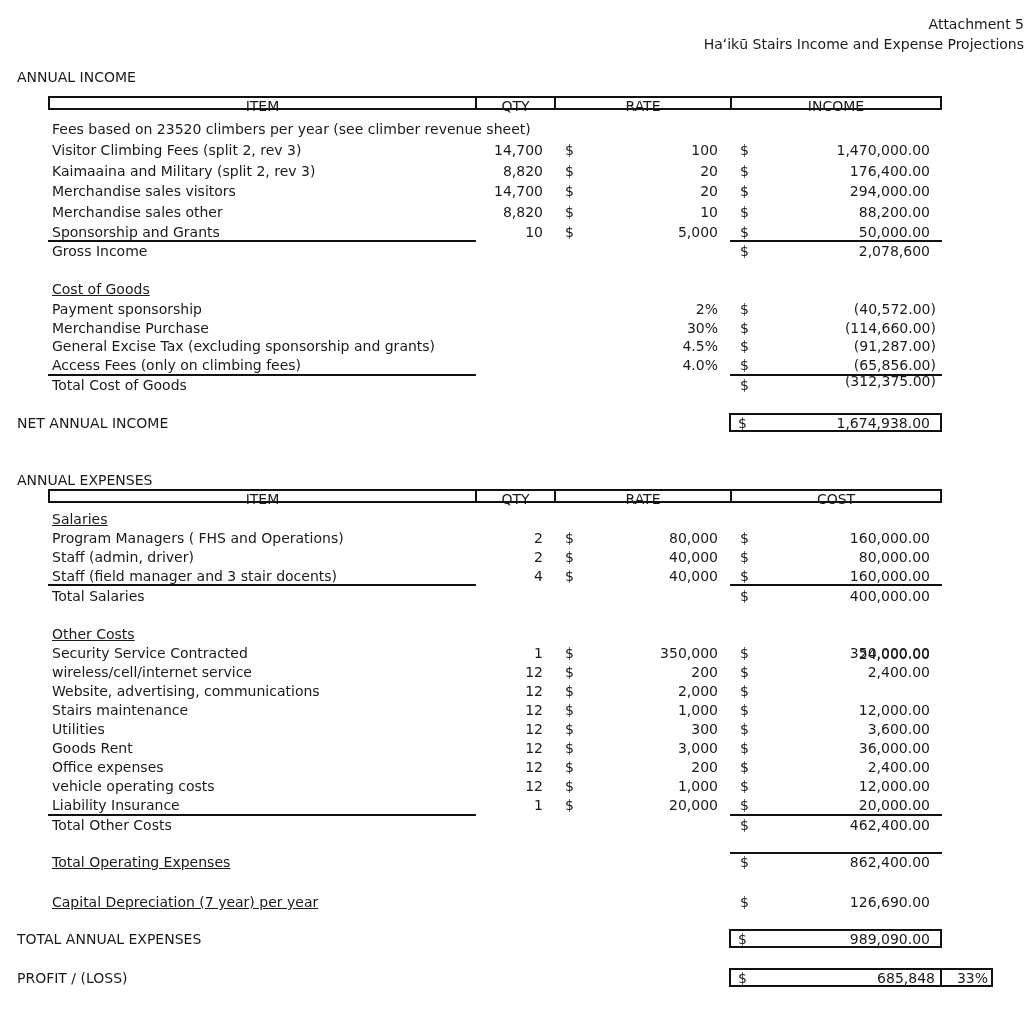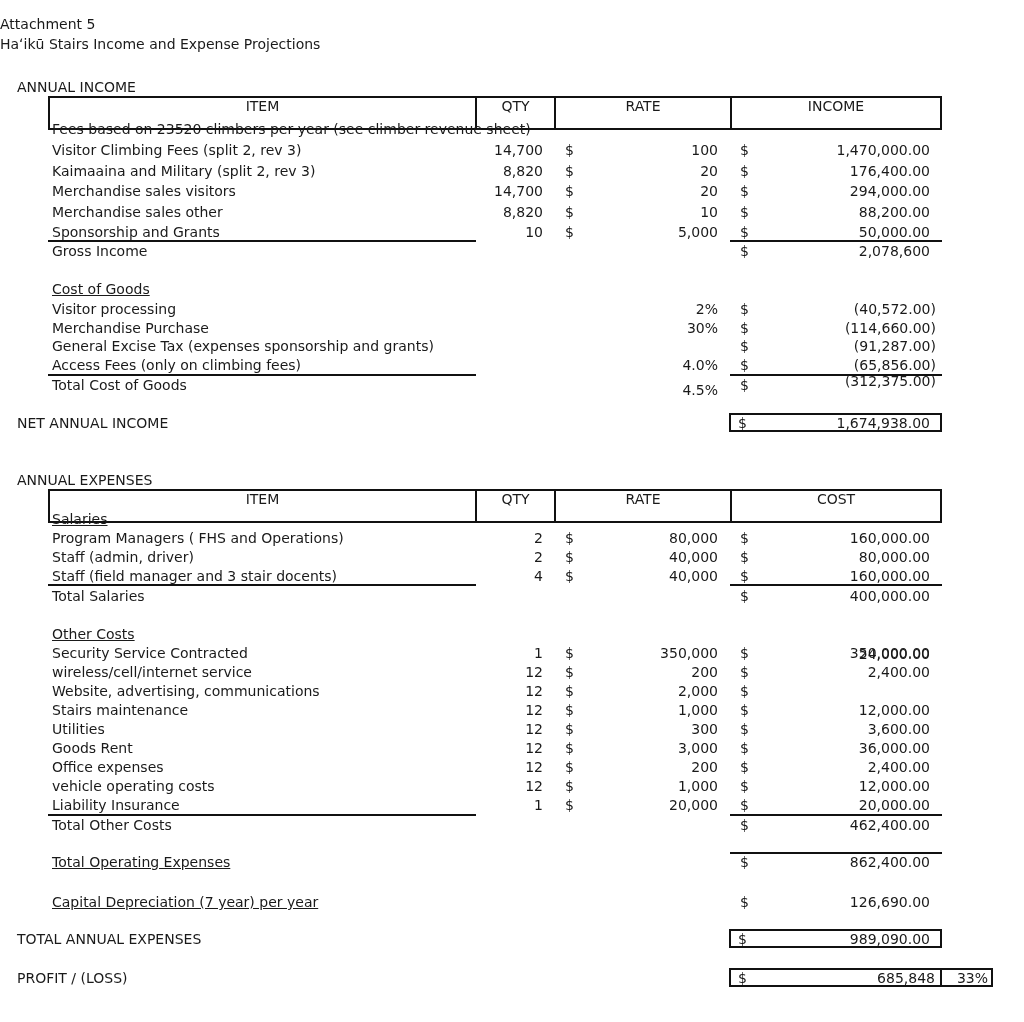--- a/index.html
+++ b/index.html
@@ -1,24 +1,24 @@
 <!DOCTYPE html>
 <html><head>
 <meta charset="utf-8">
 <style>
   html, body { margin: 0; padding: 0; background: #ffffff; }
   body {
     width: 1024px; height: 1022px; position: relative; overflow: hidden;
     font-family: "DejaVu Sans", sans-serif; font-size: 14px; color: #1a1a1a;
   }
   .abs { position: absolute; white-space: nowrap; line-height: 18px; }
-  .title { left: 0; width: 1024px; text-align: left; }
+  .title { left: 0; width: 1024px; text-align: right; }
   .section-label { left: 17px; }
   .hdr {
-    position: absolute; height: 34px; border: 2px solid #111; box-sizing: border-box;
+    position: absolute; height: 14px; border: 2px solid #111; box-sizing: border-box;
     display: flex;
   }
   .hdr .c { border-right: 2px solid #111; text-align: center; line-height: 16px; box-sizing: border-box; }
   .hdr .c:last-child { border-right: none; }
   .u { text-decoration: underline; }
   .hline { position: absolute; height: 0; border-top: 2px solid #111; }
   .box { position: absolute; border: 2px solid #111; box-sizing: border-box; height: 19px; }
   .box .cellsep { position: absolute; top: 0; bottom: 0; border-left: 2px solid #111; }
   .item { left: 52px; }
   .qty { width: 70px; left: 473px; text-align: right; }
@@ -26,21 +26,21 @@
   .rate { left: 620px; width: 98px; text-align: right; }
   .dollar2 { left: 740px; }
   .amt { left: 780px; width: 150px; text-align: right; }
 </style>
 </head>
 <body>
 
 <div class="abs title" style="top:15px;">Attachment 5</div>
 <div class="abs title" style="top:35px;">Haʻikū Stairs Income and Expense Projections</div>
 
-<div class="abs section-label" style="top:78px;">ANNUAL INCOME</div>
+<div class="abs section-label" style="top:68px;">ANNUAL INCOME</div>
 <div class="hdr" style="left:48px; top:96px; width:894px;">
   <div class="c" style="width:427px;">ITEM</div>
   <div class="c" style="width:79px;">QTY</div>
   <div class="c" style="width:176px;">RATE</div>
   <div class="c" style="width:208px;">INCOME</div>
 </div>
 <div class="abs item" style="top:120px;">Fees based on 23520 climbers per year (see climber revenue sheet)</div>
 
 <div id="income-rows">
     <div class="abs item" style="top: 141px;">Visitor Climbing Fees  (split 2, rev 3)</div>
@@ -77,30 +77,30 @@
 
 <div class="hline" style="left:48px; top:240px; width:428px;"></div>
 <div class="hline" style="left:730px; top:240px; width:212px;"></div>
 
 <div class="abs item" style="top:242px;">Gross Income</div>
 <div class="abs dollar2" style="top:242px;">$</div>
 <div class="abs amt" style="top:242px;">2,078,600</div>
 
 <div class="abs item u" style="top:280px;">Cost of Goods </div>
 <div id="cog-rows">
-    <div class="abs item" style="top: 300px;">Visitor processing</div>
+    <div class="abs item" style="top: 300px;">Payment sponsorship</div>
     <div class="abs rate" style="top: 300px;">2%</div>
     <div class="abs dollar2" style="top: 300px;">$</div>
     <div class="abs amt" style="top: 300px;;width:156px">(40,572.00)</div>
     <div class="abs item" style="top: 318.5px;">Merchandise Purchase</div>
     <div class="abs rate" style="top: 318.5px;">30%</div>
     <div class="abs dollar2" style="top: 318.5px;">$</div>
     <div class="abs amt" style="top: 318.5px;;width:156px">(114,660.00)</div>
-    <div class="abs item" style="top: 337px;">General Excise Tax (expenses sponsorship and grants)</div>
-    <div class="abs rate" style="top: 337px; margin-top: 44px;">4.5%</div>
+    <div class="abs item" style="top: 337px;">General Excise Tax (excluding sponsorship and grants)</div>
+    <div class="abs rate" style="top: 337px;">4.5%</div>
     <div class="abs dollar2" style="top: 337px;">$</div>
     <div class="abs amt" style="top: 337px;;width:156px">(91,287.00)</div>
     <div class="abs item" style="top: 355.5px;">Access Fees (only on climbing fees)</div>
     <div class="abs rate" style="top: 355.5px;">4.0%</div>
     <div class="abs dollar2" style="top: 355.5px;">$</div>
     <div class="abs amt" style="top: 355.5px;;width:156px">(65,856.00)</div>
   </div>
 <div class="hline" style="left:48px; top:374px; width:428px;"></div>
 <div class="hline" style="left:730px; top:374px; width:212px;"></div>
 <div class="abs item" style="top:376px;">Total Cost of Goods</div>

